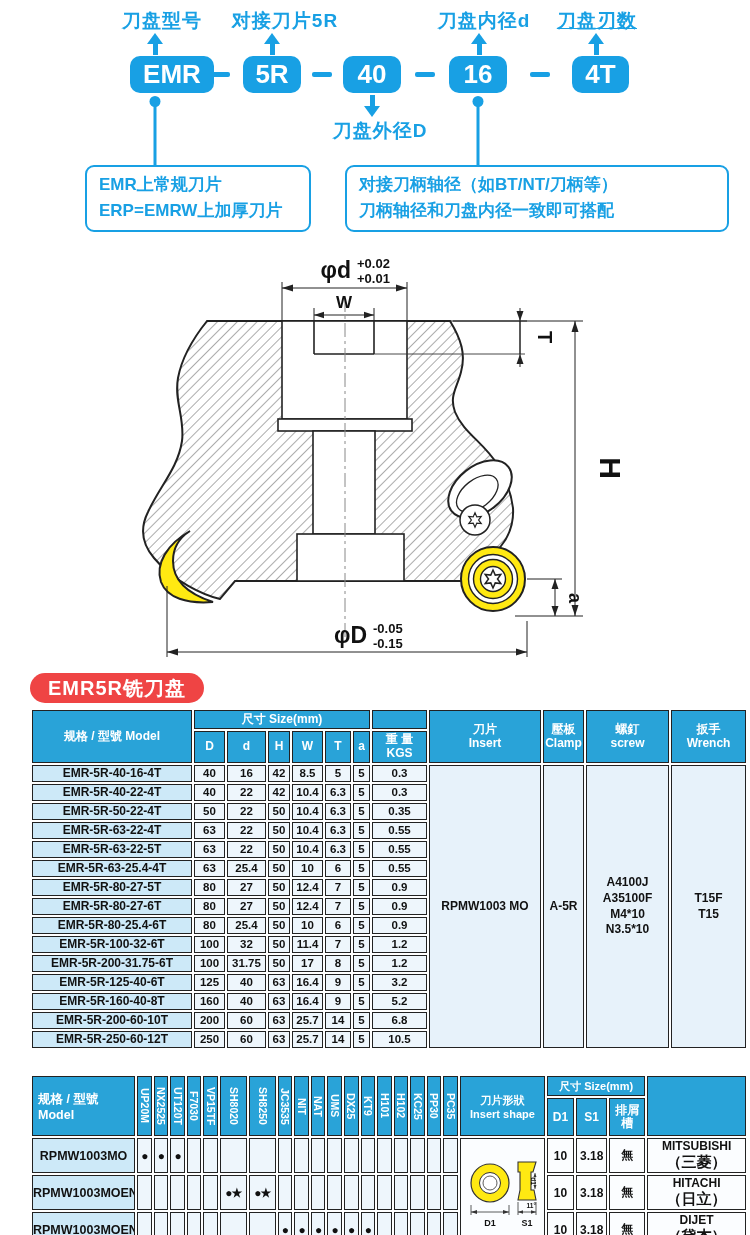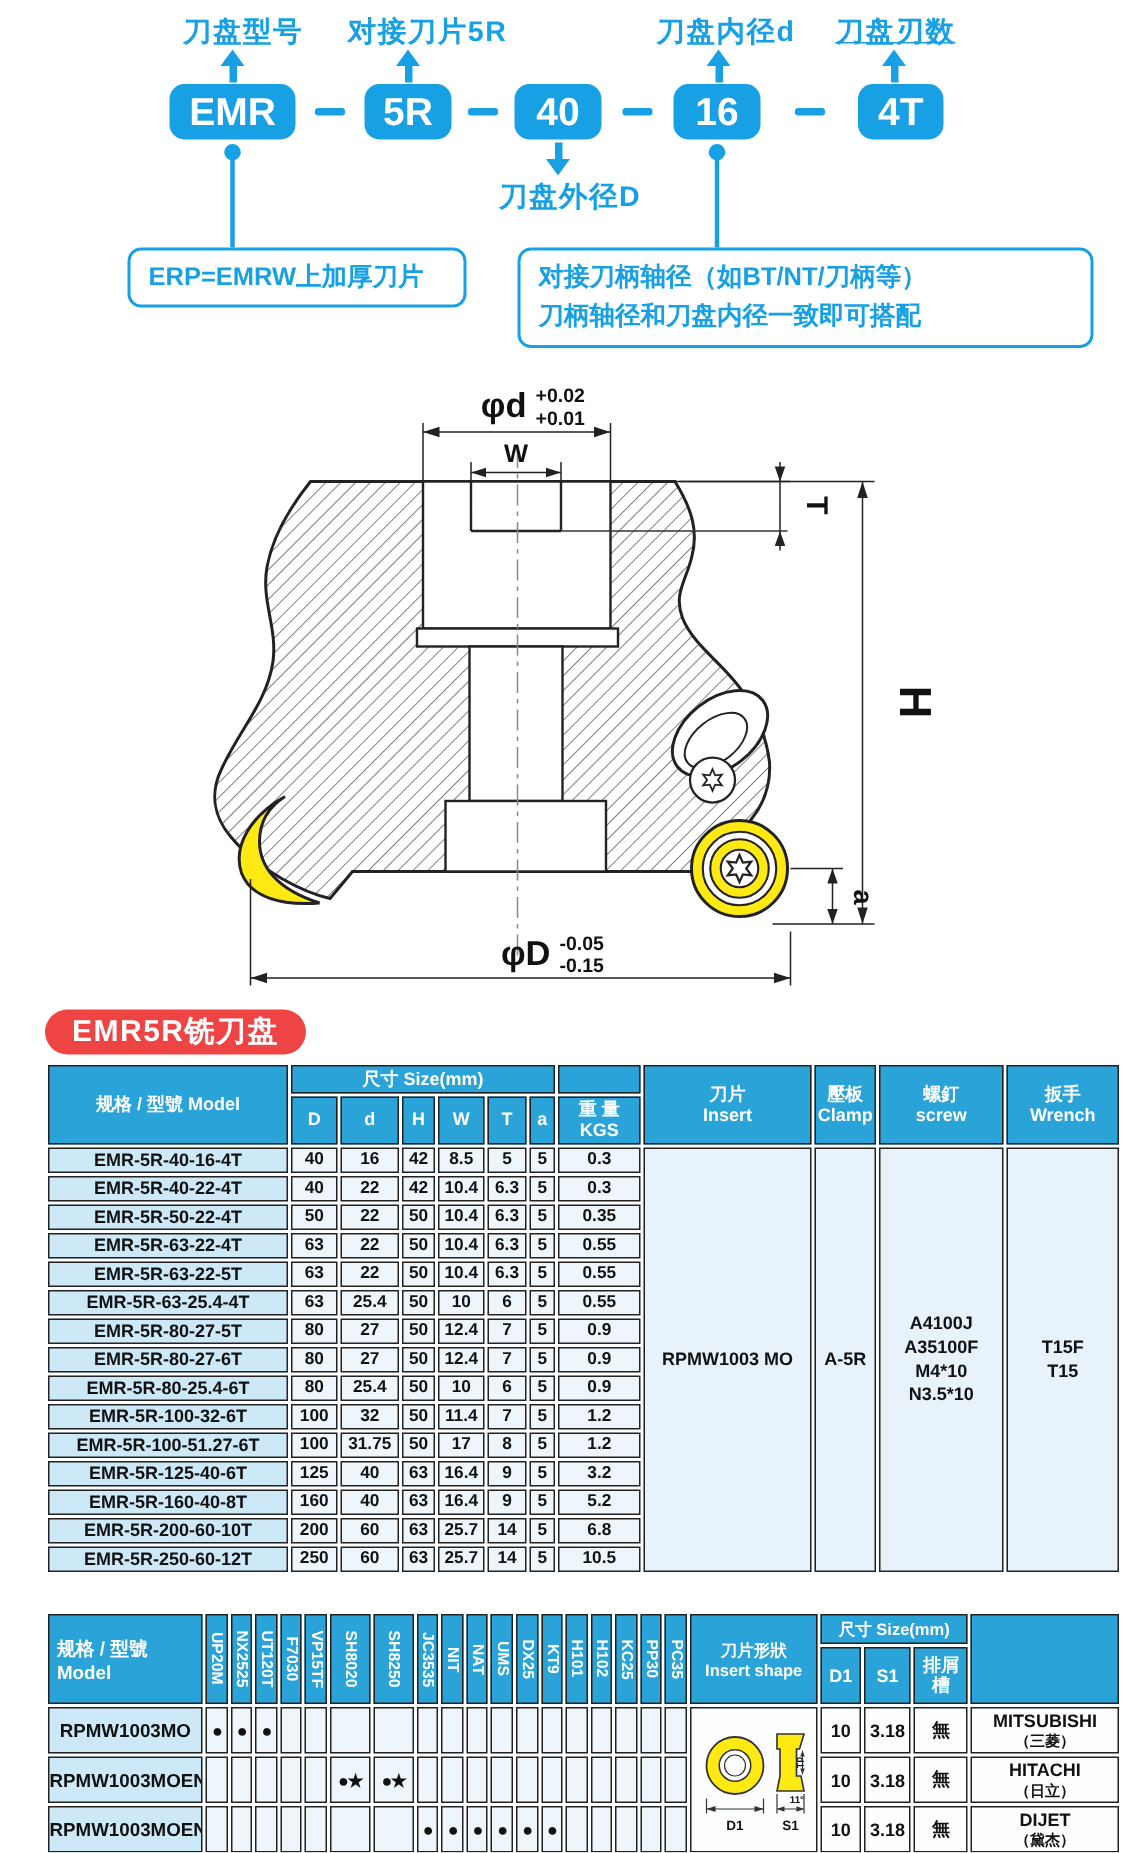--- a/index.html
+++ b/index.html
@@ -42,21 +42,21 @@
   .inserts-table th.vert { height:58px; vertical-align:middle; }
   .vtext { writing-mode:vertical-rl; margin:0 auto; font-size:10.5px; line-height:1; white-space:nowrap; }
   .inserts-table thead tr:first-child th.hsize { height:18px; font-size:11px; }
   .inserts-table thead tr:last-child th { height:36px; font-size:12px; }
   .inserts-table th.model-h { text-align:left; padding-left:5px; font-size:12.5px; }
   .inserts-table th.groove-h { font-size:10px; line-height:1.1; }
   .inserts-table td { background:#eef6fc; text-align:center; font-size:12px; height:29px; padding:0; }
   .inserts-table td.model { background:#cde9f8; font-size:12.5px; }
   .inserts-table td.mark { font-size:12px; letter-spacing:-1px; }
   .inserts-table td.shape, .inserts-table td.num2, .inserts-table td.brand { background:#fbfdff; }
-  .inserts-table td.brand div:last-child { font-size:10px; }
+  .inserts-table td.brand div:last-child { font-size:15px; }
   .inserts-table td.num2 { font-size:12px; }
   svg text { font-family:"Liberation Sans", sans-serif; font-weight:bold; fill:#111; }
 </style>
 </head>
 <body>
 
 <div class="page">
 
   <div class="cd">
     <div class="cd-label" style="left:162px; top:8px;">刀盘型号</div>
@@ -74,21 +74,21 @@
       </div>
     <div class="arrow-up" style="left:479px; top:33px;">
         <span class="head"></span>
         <span class="shaft"></span>
       </div>
     <div class="arrow-up" style="left:596px; top:33px;">
         <span class="head"></span>
         <span class="shaft"></span>
       </div>
 
-    <div class="pill" style="left:113px; top:56px; width:84px;">EMR</div>
+    <div class="pill" style="left:130px; top:56px; width:84px;">EMR</div>
     <div class="pill" style="left:243px; top:56px; width:58px;">5R</div>
     <div class="pill" style="left:343px; top:56px; width:58px;">40</div>
     <div class="pill" style="left:449px; top:56px; width:58px;">16</div>
     <div class="pill" style="left:572px; top:56px; width:57px;">4T</div>
 
     <div class="dash" style="left:210px; top:72px;"></div>
     <div class="dash" style="left:312px; top:72px;"></div>
     <div class="dash" style="left:415px; top:72px;"></div>
     <div class="dash" style="left:530px; top:72px;"></div>
 
@@ -97,20 +97,21 @@
         <span class="head"></span>
       </div>
     <div class="cd-label" style="left:380px; top:118px;">刀盘外径D</div>
 
     <div class="conn-dot" style="left:155px; top:96px;"></div>
     <div class="conn-line" style="left:155px; top:104px; height:61px;"></div>
     <div class="conn-dot" style="left:478px; top:96px;"></div>
     <div class="conn-line" style="left:478px; top:104px; height:61px;"></div>
 
     <div class="note-box" style="left:85px; top:165px; width:198px;">
+      <div>EMR上常规刀片</div>
       <div>ERP=EMRW上加厚刀片</div>
     </div>
     <div class="note-box" style="left:345px; top:165px; width:356px;">
       <div>对接刀柄轴径（如BT/NT/刀柄等）</div>
       <div>刀柄轴径和刀盘内径一致即可搭配</div>
     </div>
   </div>
 
   <svg class="drawing" width="690" height="430" viewBox="0 0 690 430">
     <defs>
@@ -362,21 +363,21 @@
           <td class="model">EMR-5R-100-32-6T</td>
           <td class="num">100</td>
           <td class="num">32</td>
           <td class="num">50</td>
           <td class="num">11.4</td>
           <td class="num">7</td>
           <td class="num">5</td>
           <td class="num">1.2</td>
         </tr>
         <tr>
-          <td class="model">EMR-5R-100-51.27-6T</td>
+          <td class="model">EMR-5R-200-31.75-6T</td>
           <td class="num">100</td>
           <td class="num">31.75</td>
           <td class="num">50</td>
           <td class="num">17</td>
           <td class="num">8</td>
           <td class="num">5</td>
           <td class="num">1.2</td>
         </tr>
         <tr>
           <td class="model">EMR-5R-125-40-6T</td>

